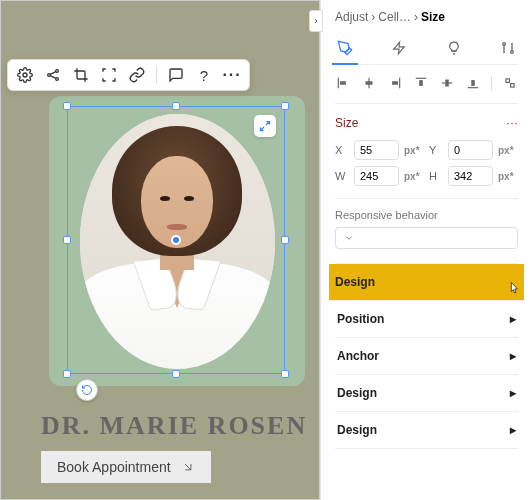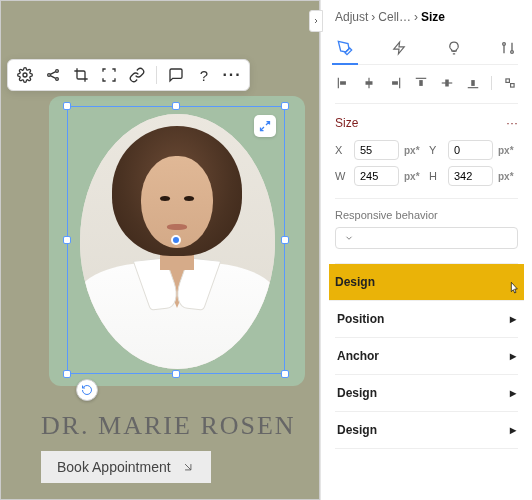--- a/index.html
+++ b/index.html
@@ -30,21 +30,21 @@
 .torso { position: absolute; top: 148px; left: 50%; transform: translateX(-50%); width: 200px; height: 140px; background: linear-gradient(180deg,#fdfdfd 0%,#f4f4f2 100%); border-radius: 40% 40% 0 0 / 25% 25% 0 0; }
 .collar { position: absolute; top: 145px; left: 50%; transform: translateX(-50%); width: 60px; height: 70px; background: transparent; }
 .collar::before, .collar::after { content: ""; position: absolute; top: 0; width: 32px; height: 48px; background: #fff; border: 1px solid #e0ded8; }
 .collar::before { left: -6px; transform: skewX(14deg) rotate(-6deg); border-radius: 0 0 50% 10%; }
 .collar::after { right: -6px; transform: skewX(-14deg) rotate(6deg); border-radius: 0 0 10% 50%; }
 .vneck { position: absolute; top: 150px; left: 50%; transform: translateX(-50%); width: 0; height: 0; border-left: 18px solid transparent; border-right: 18px solid transparent; border-top: 44px solid #d6ab89; }
 .eyes { position: absolute; top: 40px; left: 0; width: 100%; display:flex; justify-content: space-around; padding: 0 12px; }
 .eyes span { width: 10px; height: 5px; background: #2a1a10; border-radius: 50%; }
 .lips { position: absolute; top: 68px; left: 50%; transform: translateX(-50%); width: 20px; height: 6px; background: #b5705c; border-radius: 40%; }
 
-.heading { position: absolute; top: 410px; left: 40px; font-family: Georgia, serif; font-size: 26px; letter-spacing: 2px; color: #666; font-weight: 400; }
+.heading { position: absolute; top: 410px; left: 40px; font-family: Georgia, serif; font-size: 26px; letter-spacing: 2px; color: #666; font-weight: 700; }
 .cta { position: absolute; top: 450px; left: 40px; background: #ececec; padding: 8px 16px; color: #444; font-size: 14px; font-family: Georgia, serif; display: flex; align-items: center; gap: 10px; }
 
 .side-panel { flex: 1; background: #fff; border-left: 1px solid #e5e5e5; padding: 10px 14px; font-size: 13px; color: #333; position: relative; }
 .side-collapse { position: absolute; left: -12px; top: 10px; width: 14px; height: 22px; background: #fff; border: 1px solid #ddd; border-radius: 3px 0 0 3px; display: flex; align-items: center; justify-content: center; }
 .breadcrumb { font-size: 12px; color: #666; margin-bottom: 14px; }
 .breadcrumb .strong { color: #000; font-weight: 600; }
 .breadcrumb .sp { margin: 0 3px; }
 
 .tabrow { display: flex; justify-content: space-between; border-bottom: 1px solid #eee; padding-bottom: 6px; margin-bottom: 10px; }
 .tabrow .tab { width: 20px; height: 20px; display: flex; align-items: center; justify-content: center; cursor: pointer; color: #666; position: relative; }

